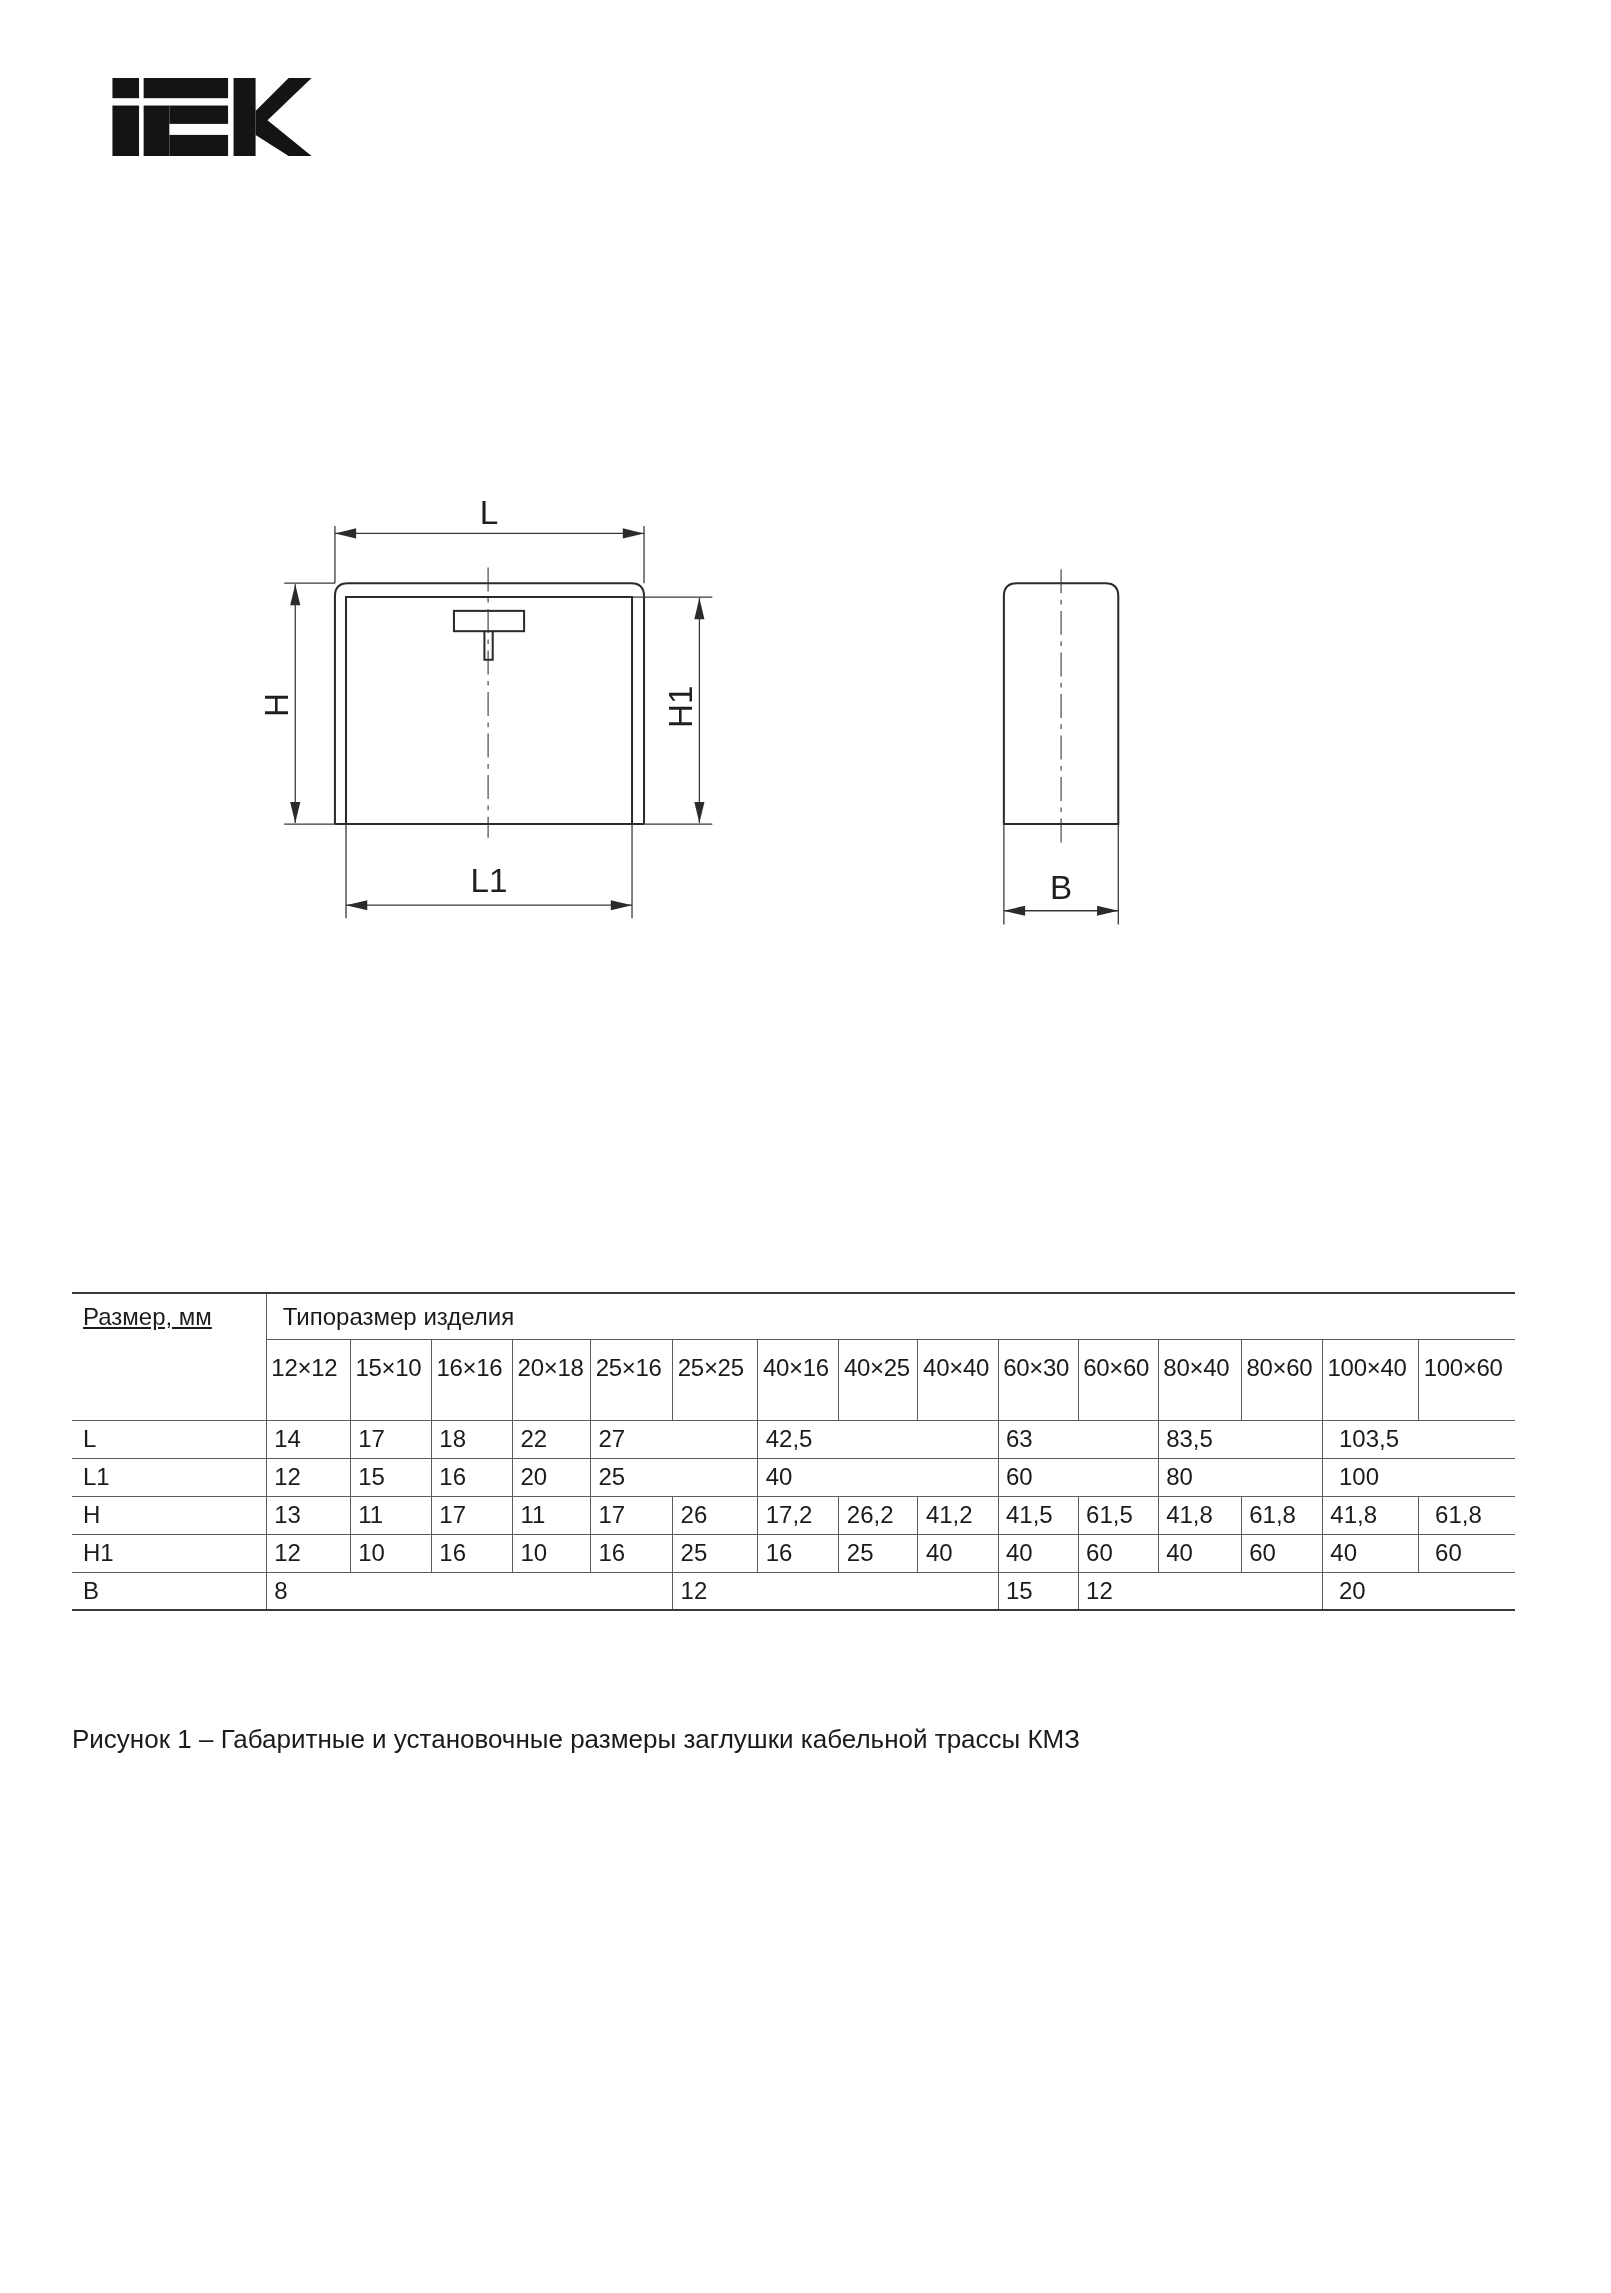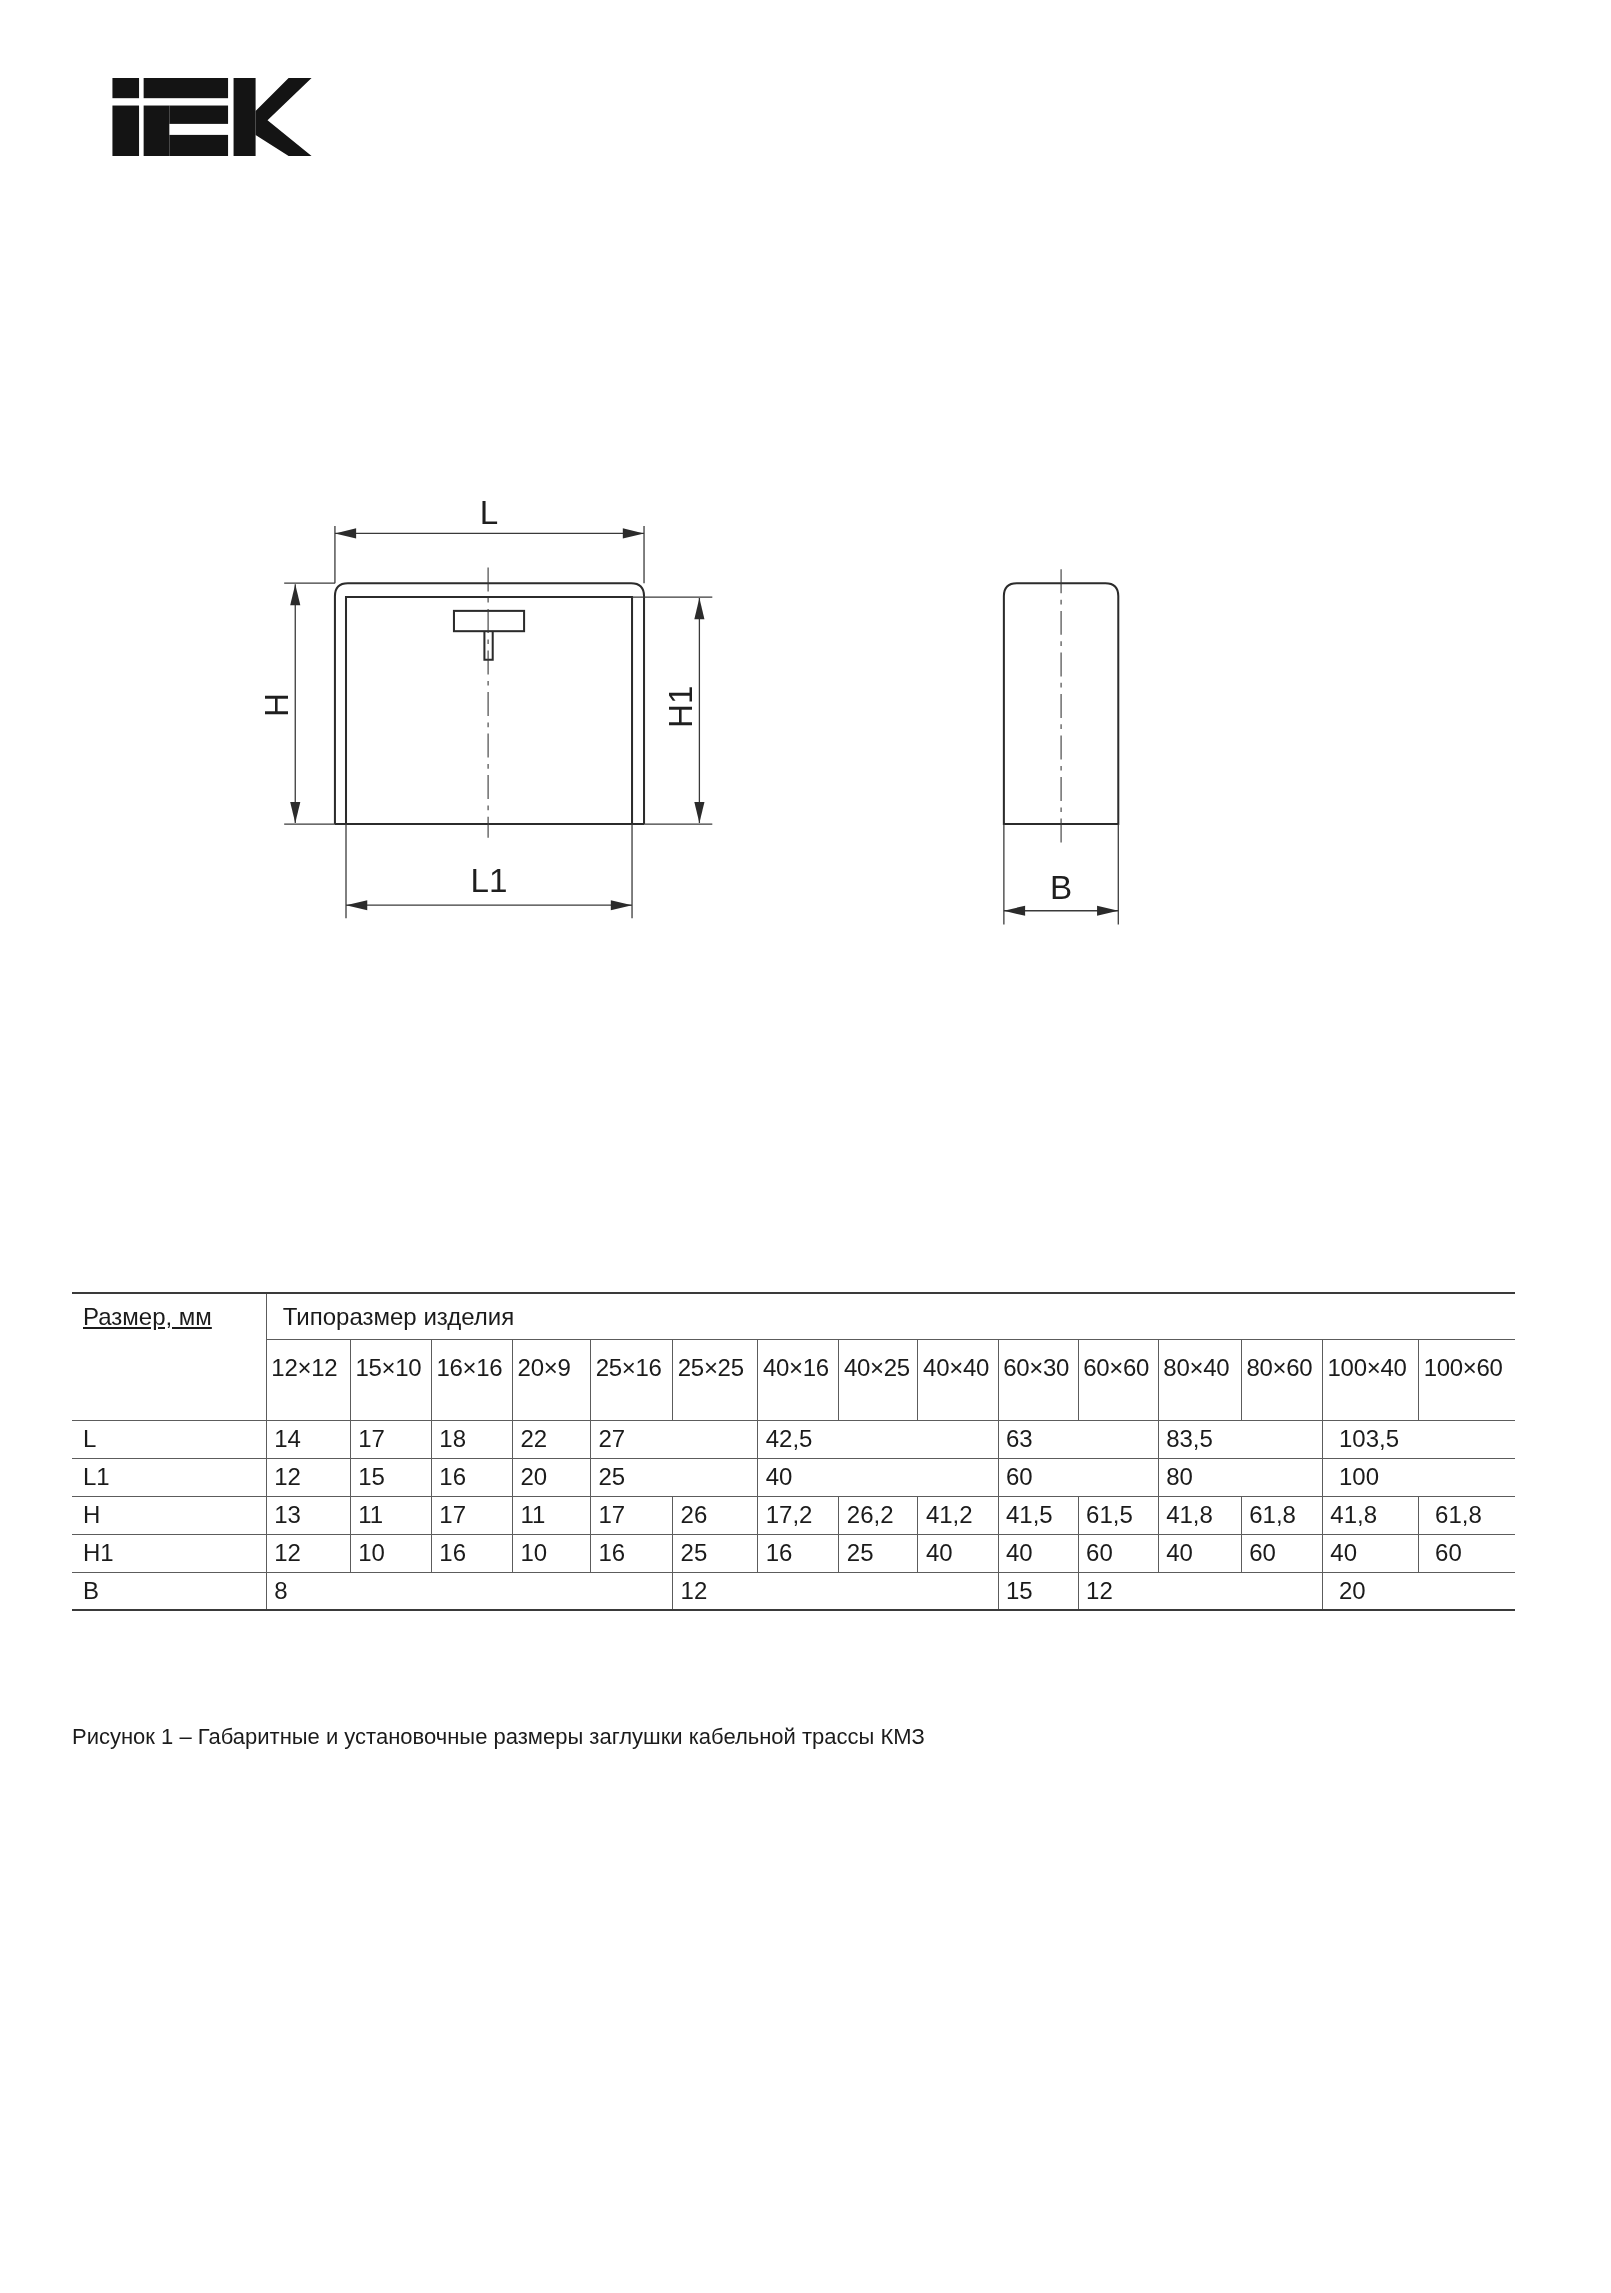--- a/index.html
+++ b/index.html
@@ -46,21 +46,21 @@
   .dims-table tr.r1 td{vertical-align:top;padding-top:9.2px;}
   .dims-table td.corner{padding-left:11px;text-decoration:underline;}
   .dims-table tr.r2{height:81px;margin-top:12px;}
   .dims-table tr.r2 td{vertical-align:top;padding-top:14.8px;padding-left:4.6px;letter-spacing:-0.3px;}
   .dims-table tbody tr{height:38px;}
   .dims-table tbody tr.last td{border-bottom:2.3px solid #3a3a3a;}
   .dims-table td.row-label{padding-left:11px;}
   
   .caption{
     position:absolute;left:72px;top:1724px;
-    font-size:22px;color:#1b1b1b;white-space:nowrap;
+    font-size:26px;color:#1b1b1b;white-space:nowrap;
   }
 </style>
 </head>
 <body>
 
 <div class="page">
 
   <svg class="logo" viewBox="0 0 217 85" aria-hidden="true">
     <g fill="#141414">
       <rect x="0" y="0" width="29" height="22"></rect>
@@ -163,21 +163,21 @@
     </colgroup>
     <thead>
       <tr class="r1">
         <td class="corner" rowspan="2">Размер, мм</td>
         <td colspan="15">Типоразмер изделия</td>
       </tr>
       <tr class="r2" id="sizes-row">
           <td>12×12</td>
           <td>15×10</td>
           <td>16×16</td>
-          <td>20×9</td>
+          <td>20×18</td>
           <td>25×16</td>
           <td>25×25</td>
           <td>40×16</td>
           <td>40×25</td>
           <td>40×40</td>
           <td>60×30</td>
           <td>60×60</td>
           <td>80×40</td>
           <td>80×60</td>
           <td>100×40</td>

